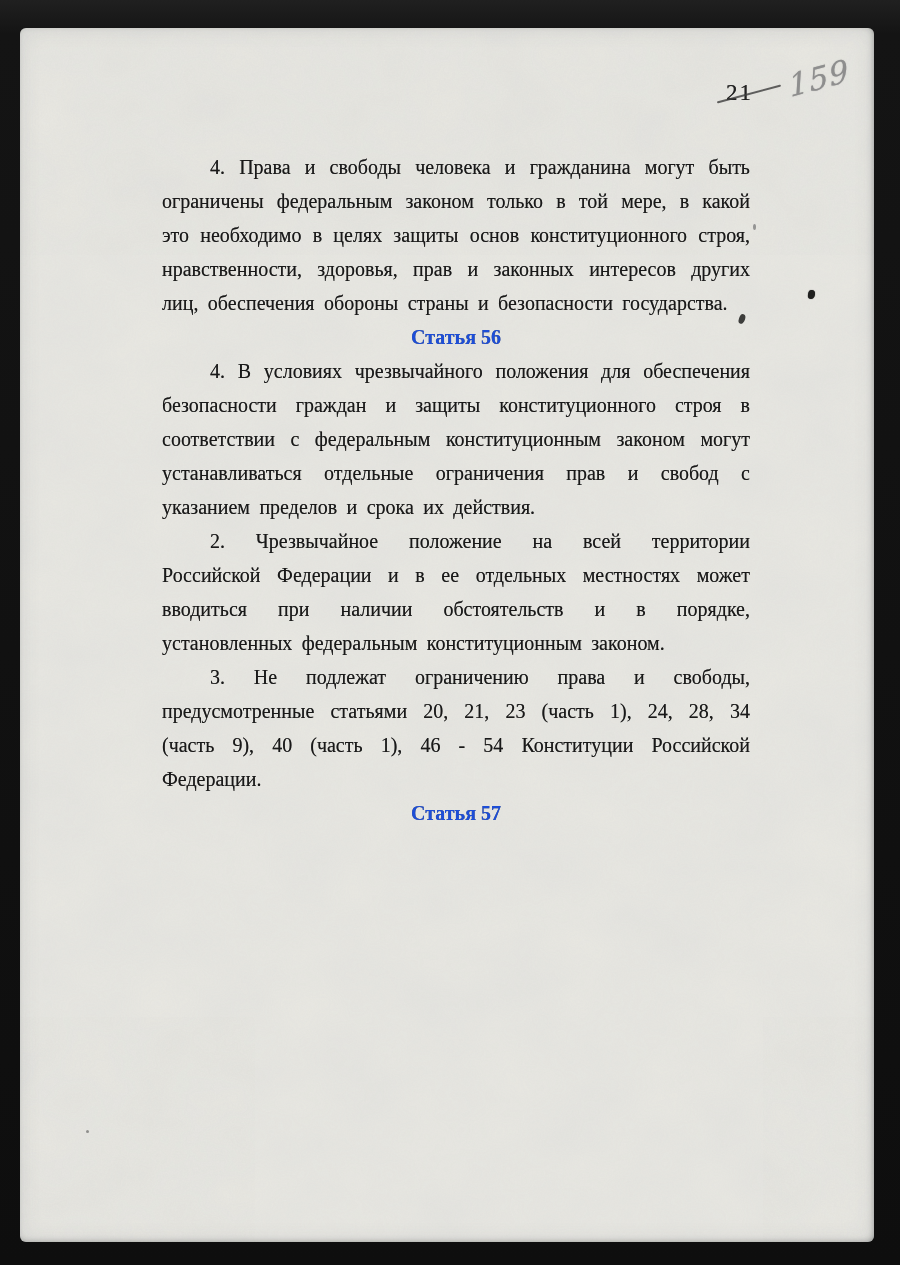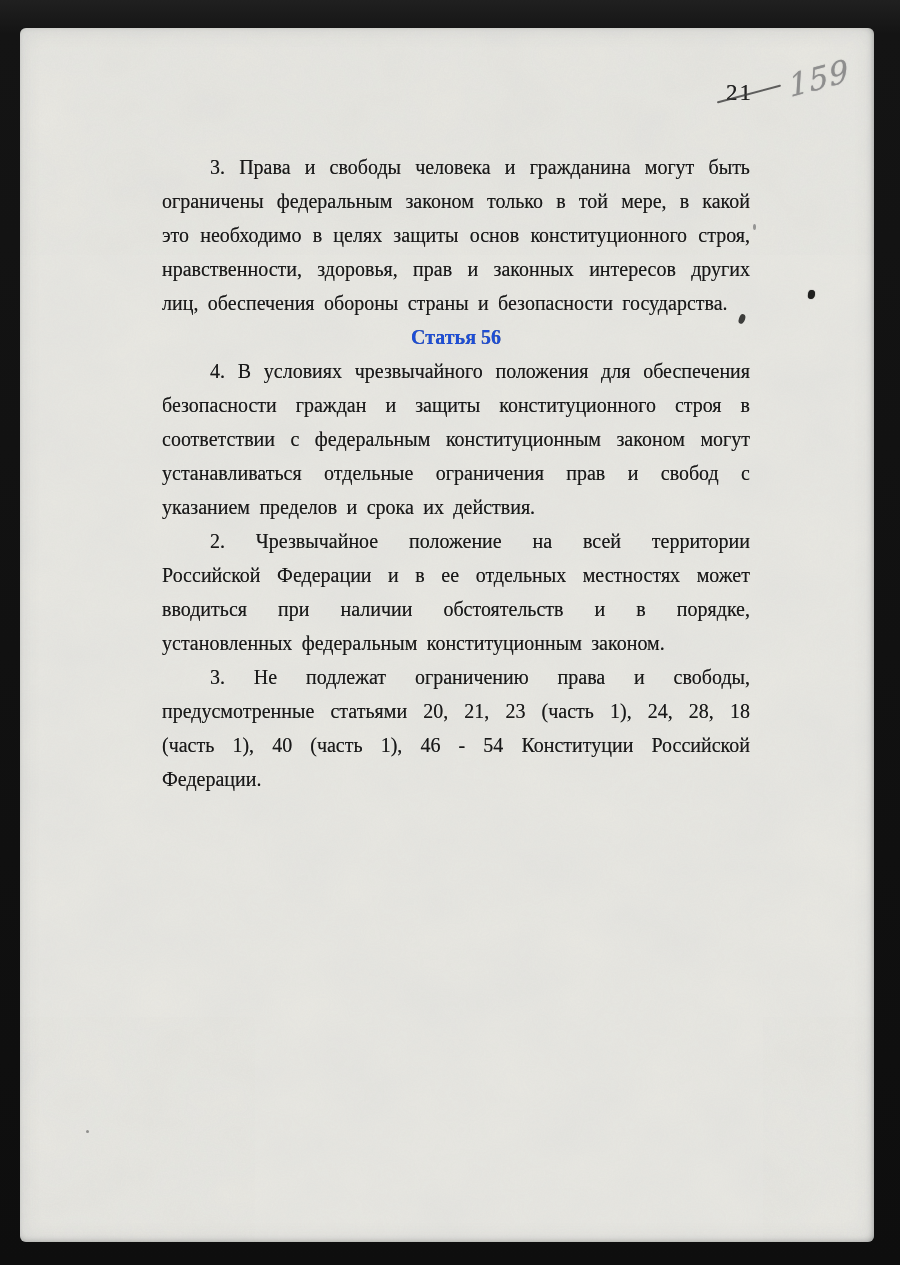--- a/index.html
+++ b/index.html
@@ -117,27 +117,28 @@
       <rect width="100%" height="100%" filter="url(#mottle)" opacity="0.10"></rect>
       <rect width="100%" height="100%" filter="url(#grain)" opacity="0.05"></rect>
     </svg>
 
     <div class="pagehead">
       <span class="typed-num">21</span>
       <span class="pencil-num">159</span>
     </div>
 
     <div class="textcol">
-      <p>3. Права и свободы человека и гражданина могут быть ограничены федеральным законом только в той мере, в какой это необходимо в целях защиты основ конституционного строя, нравственности, здоровья, прав и законных интересов других лиц, обеспечения обороны страны и безопасности государства.</p>
+      <p>4. Права и свободы человека и гражданина могут быть ограничены федеральным законом только в той мере, в какой это необходимо в целях защиты основ конституционного строя, нравственности, здоровья, прав и законных интересов других лиц, обеспечения обороны страны и безопасности государства.</p>
 
       <h2 class="mt-title-56">Статья 56</h2>
       <p>4. В условиях чрезвычайного положения для обеспечения безопасности граждан и защиты конституционного строя в соответствии с федеральным конституционным законом могут устанавливаться отдельные ограничения прав и свобод с указанием пределов и срока их действия.</p>
       <p>2. Чрезвычайное положение на всей территории Российской Федерации и в ее отдельных местностях может вводиться при наличии обстоятельств и в порядке, установленных федеральным конституционным законом.</p>
-      <p>3. Не подлежат ограничению права и свободы, предусмотренные статьями 20, 21, 23 (часть 1), 24, 28, 18 (часть 1), 40 (часть 1), 46 - 54 Конституции Российской Федерации.</p>
+      <p>3. Не подлежат ограничению права и свободы, предусмотренные статьями 20, 21, 23 (часть 1), 24, 28, 34 (часть 9), 40 (часть 1), 46 - 54 Конституции Российской Федерации.</p>
 
+      <h2 class="mt-title-57">Статья 57</h2>
 
     </div>
 
     <div class="ink-dot dot-1"></div>
     <div class="ink-dot dot-2"></div>
     <div class="speck-1"></div>
     <div class="speck-2"></div>
 
   </div>
 </div>

